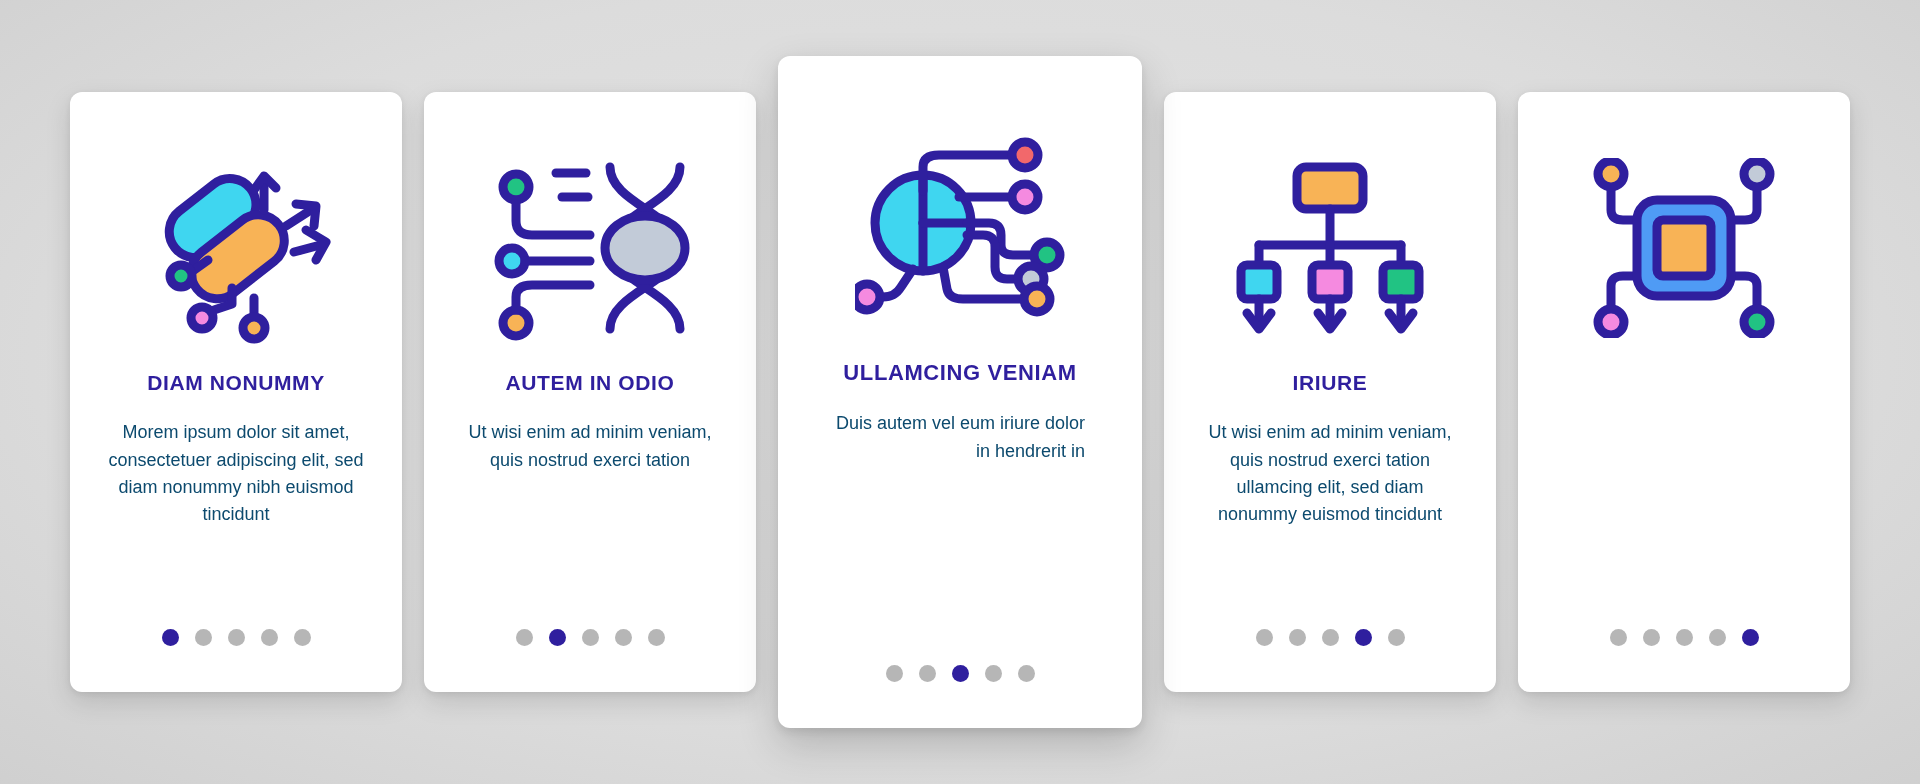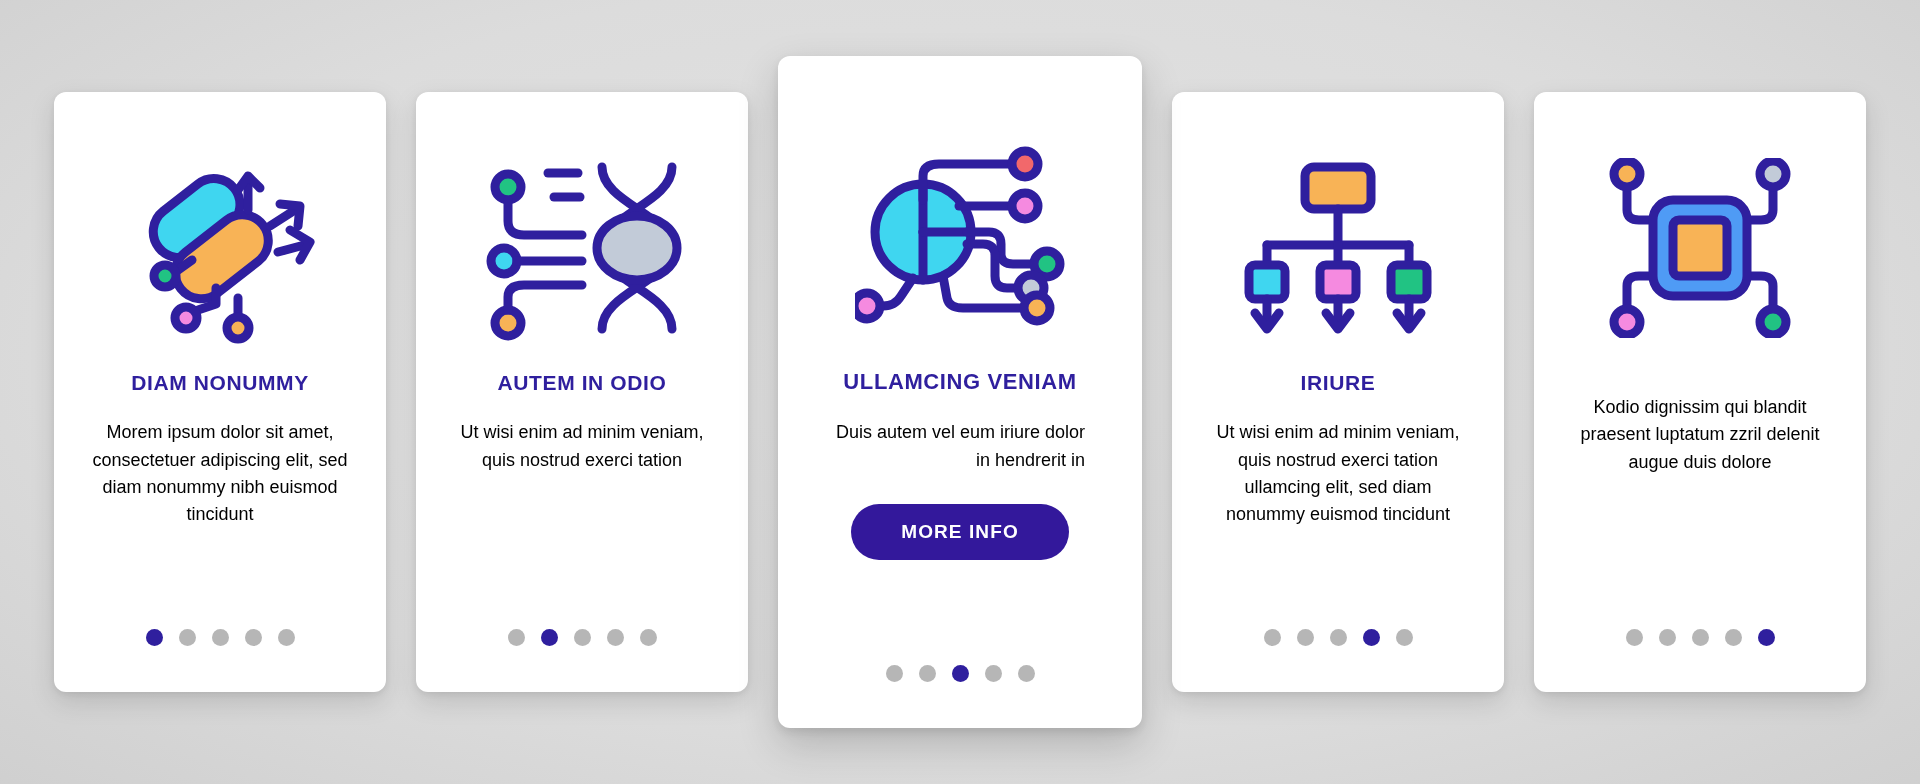--- a/index.html
+++ b/index.html
@@ -16,41 +16,41 @@
     background: radial-gradient(ellipse 110% 120% at 50% 45%, #e3e3e3 0%, #dcdcdc 40%, #c9c9c9 78%, #b9b9b9 100%);
     position: relative;
   }
 
   #stage {
     position: absolute;
     inset: 0;
     display: flex;
     align-items: center;
     justify-content: center;
-    gap: 30px;
+    gap: 22px;
   }
 
   
   .card {
     position: relative;
     width: 332px;
     height: 600px;
     background: #ffffff;
     border-radius: 12px;
     box-shadow: 0 10px 26px rgba(0,0,0,0.13), 0 2px 6px rgba(0,0,0,0.07);
     display: flex;
     flex-direction: column;
     align-items: center;
     padding: 34px 26px 0 26px;
   }
 
   .card.featured {
     width: 364px;
     height: 672px;
-    padding-top: 45px;
+    padding-top: 36px;
     box-shadow: 0 16px 40px rgba(0,0,0,0.19), 0 4px 10px rgba(0,0,0,0.09);
     z-index: 5;
   }
 
   
   .icon-wrap {
     height: 244px;
     width: 100%;
     display: flex;
     align-items: center;
@@ -68,21 +68,21 @@
     text-align: center;
     text-transform: uppercase;
     line-height: 1.2;
   }
   .card.featured .card-title { font-size: 22px; }
 
   .card-body {
     margin-top: 24px;
     font-size: 18px;
     line-height: 1.52;
-    color: #000000;
+    color: #0c4a6e;
     text-align: center;
     max-width: 260px;
   }
   .card.featured .card-body { max-width: 250px; text-align: right; }
 
   
   .more-btn {
     margin-top: 30px;
     border: none;
     background: #33189b;
@@ -193,21 +193,20 @@
     <circle cx="170" cy="24" r="13" fill="#f2686b"></circle>
     <circle cx="170" cy="66" r="13" fill="#f58ae0"></circle>
     <circle cx="192" cy="124" r="13" fill="#21c383"></circle>
     <circle cx="176" cy="148" r="13" fill="#c2cbd8"></circle>
     <circle cx="182" cy="168" r="13" fill="#f8b356"></circle>
     <circle cx="12" cy="166" r="13" fill="#f58ae0"></circle>
   </svg>
       </div>
       <h2 class="card-title">ULLAMCING VENIAM</h2>
       <p class="card-body">Duis autem vel eum iriure dolor in hendrerit in</p>
-      <button class="more-btn">MORE INFO</button>
       <div class="dots">
         <span class="dot"></span>
         <span class="dot"></span>
         <span class="dot active"></span>
         <span class="dot"></span>
         <span class="dot"></span>
       </div>
     </div>
     <div class="card">
       <div class="icon-wrap">
@@ -247,21 +246,20 @@
     <path d="M22 152 L22 128 Q22 118 34 118 L52 118"></path>
     <path d="M168 152 L168 128 Q168 118 156 118 L138 118"></path>
     <rect x="48" y="42" width="94" height="96" rx="20" fill="#4f9bf5"></rect>
     <rect x="68" y="62" width="54" height="56" rx="6" fill="#f8b356"></rect>
     <circle cx="22" cy="16" r="13" fill="#f8b356"></circle>
     <circle cx="168" cy="16" r="13" fill="#c2cbd8"></circle>
     <circle cx="22" cy="164" r="13" fill="#f58ae0"></circle>
     <circle cx="168" cy="164" r="13" fill="#21c383"></circle>
   </svg>
       </div>
-      <p class="card-body">Kodio dignissim qui blandit praesent luptatum zzril delenit augue duis dolore</p>
       <div class="dots">
         <span class="dot"></span>
         <span class="dot"></span>
         <span class="dot"></span>
         <span class="dot"></span>
         <span class="dot active"></span>
       </div>
     </div>
   </div>
 

